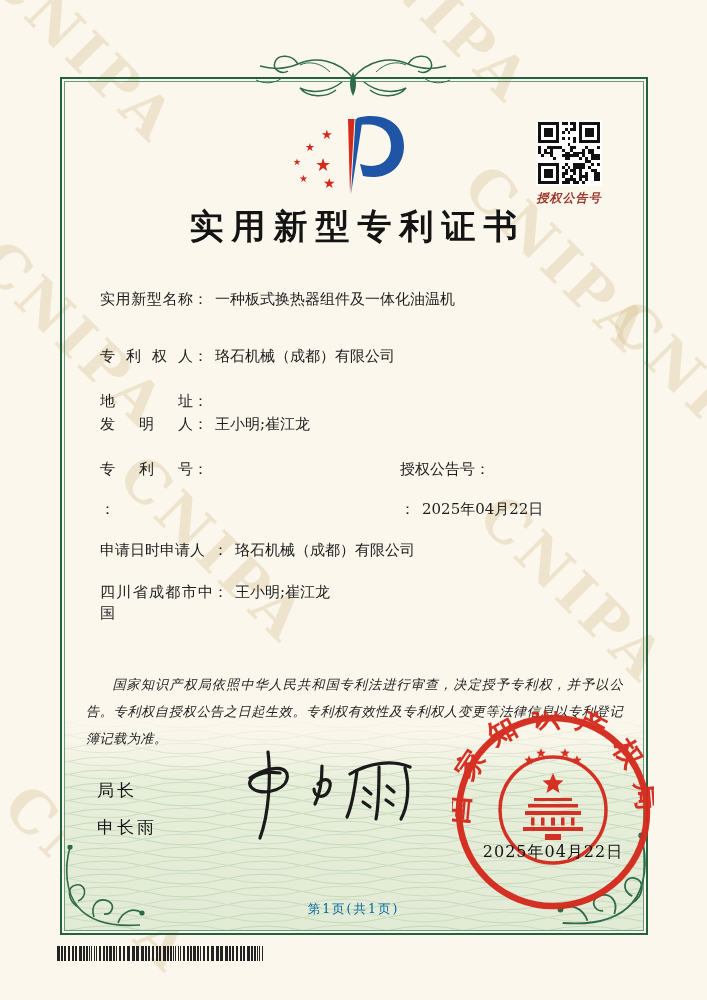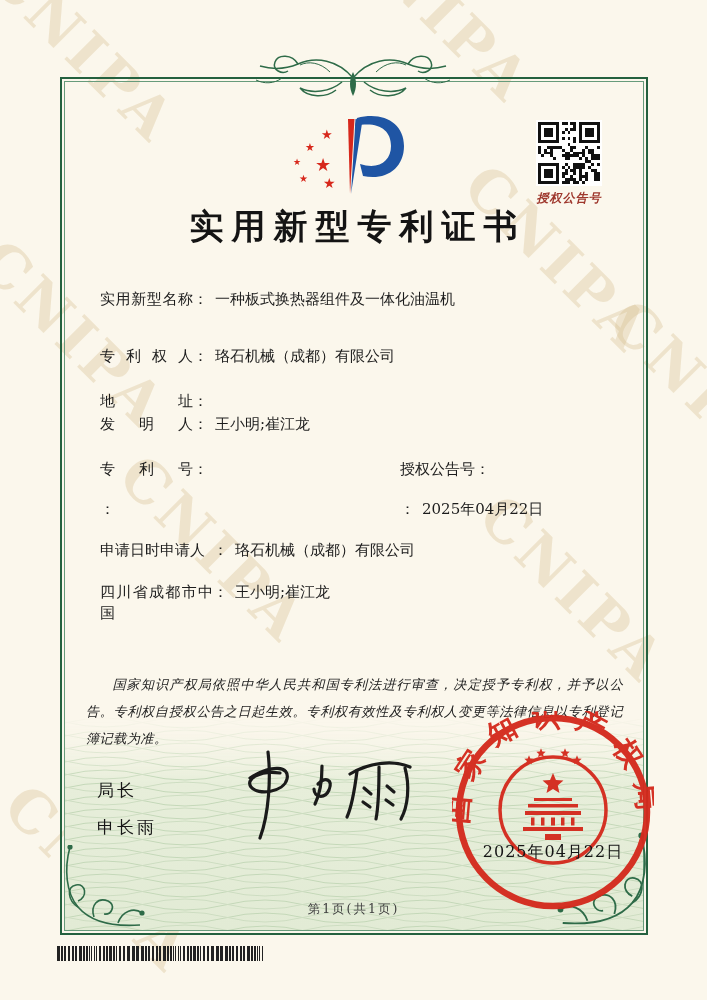--- a/index.html
+++ b/index.html
@@ -43,21 +43,21 @@
   .decl{left:86px;top:671px;width:537px;font-size:13.2px;line-height:27px;font-style:italic;
         text-align:justify;letter-spacing:.4px;color:#222;}
   .decl p{margin:0;text-indent:2em;}
   .director{left:97px;top:779px;font-family:"Liberation Sans","DejaVu Sans",sans-serif;
             font-size:17px;letter-spacing:3px;font-weight:500;color:#161616;}
   .dname{top:816px;}
   .sig{left:212px;top:742px;width:212px;height:106px;}
   .seal{left:452px;top:711px;width:202px;height:202px;opacity:.96;z-index:4;}
   .sealdate{left:452px;top:842px;width:202px;text-align:center;font-size:16px;
             color:#151515;letter-spacing:1px;}
-  .footer{left:0;right:0;top:901px;text-align:center;font-size:12.5px;letter-spacing:2px;color:#404040;}
+  .footer{left:0;right:0;top:901px;text-align:center;font-size:12.5px;letter-spacing:2px;color:#0369a1;}
   .barcode{left:57px;top:946px;width:212px;height:15px;}
   .barcode i{position:absolute;top:0;bottom:0;background:#222;}
   .orn{z-index:3;pointer-events:none;}
 </style>
 </head>
 <body>
 
 <div class="page">
 
   <span class="wm" style="left:-35px;top:15px">CNIPA</span>

